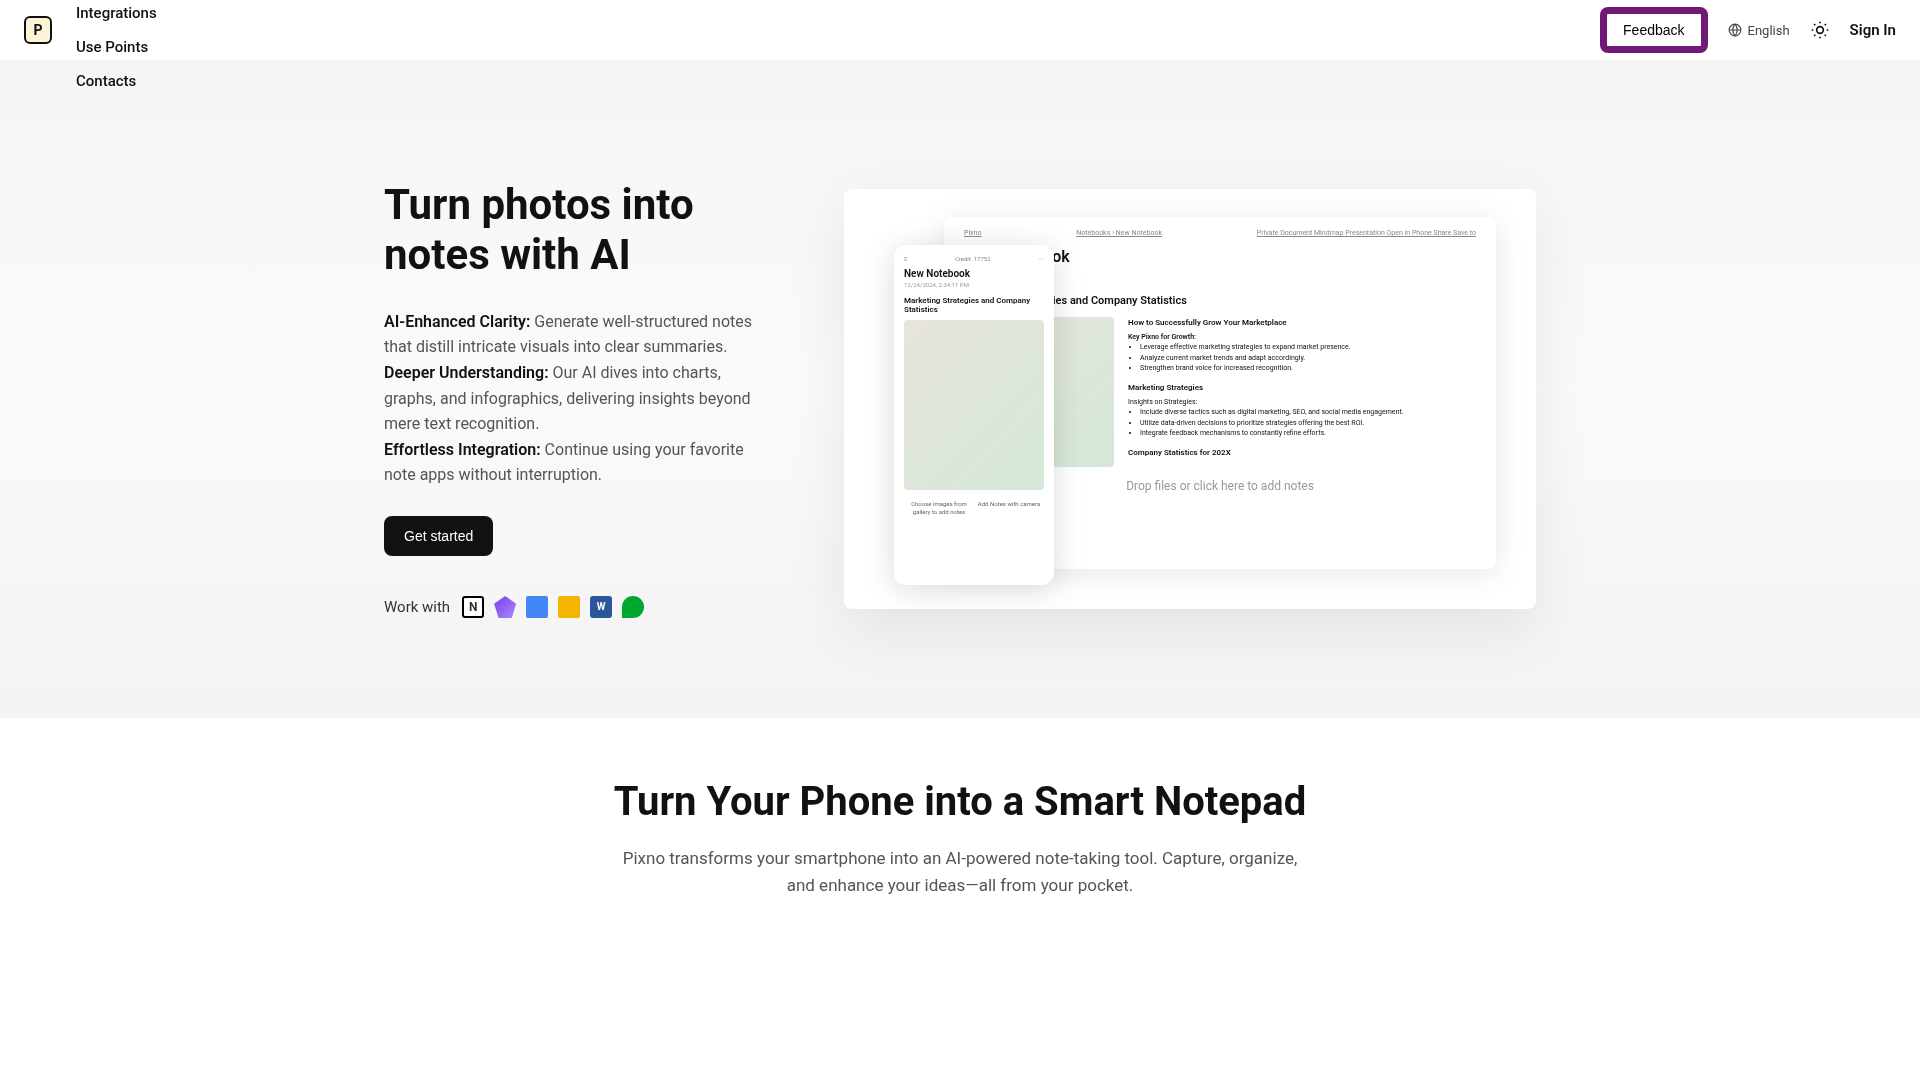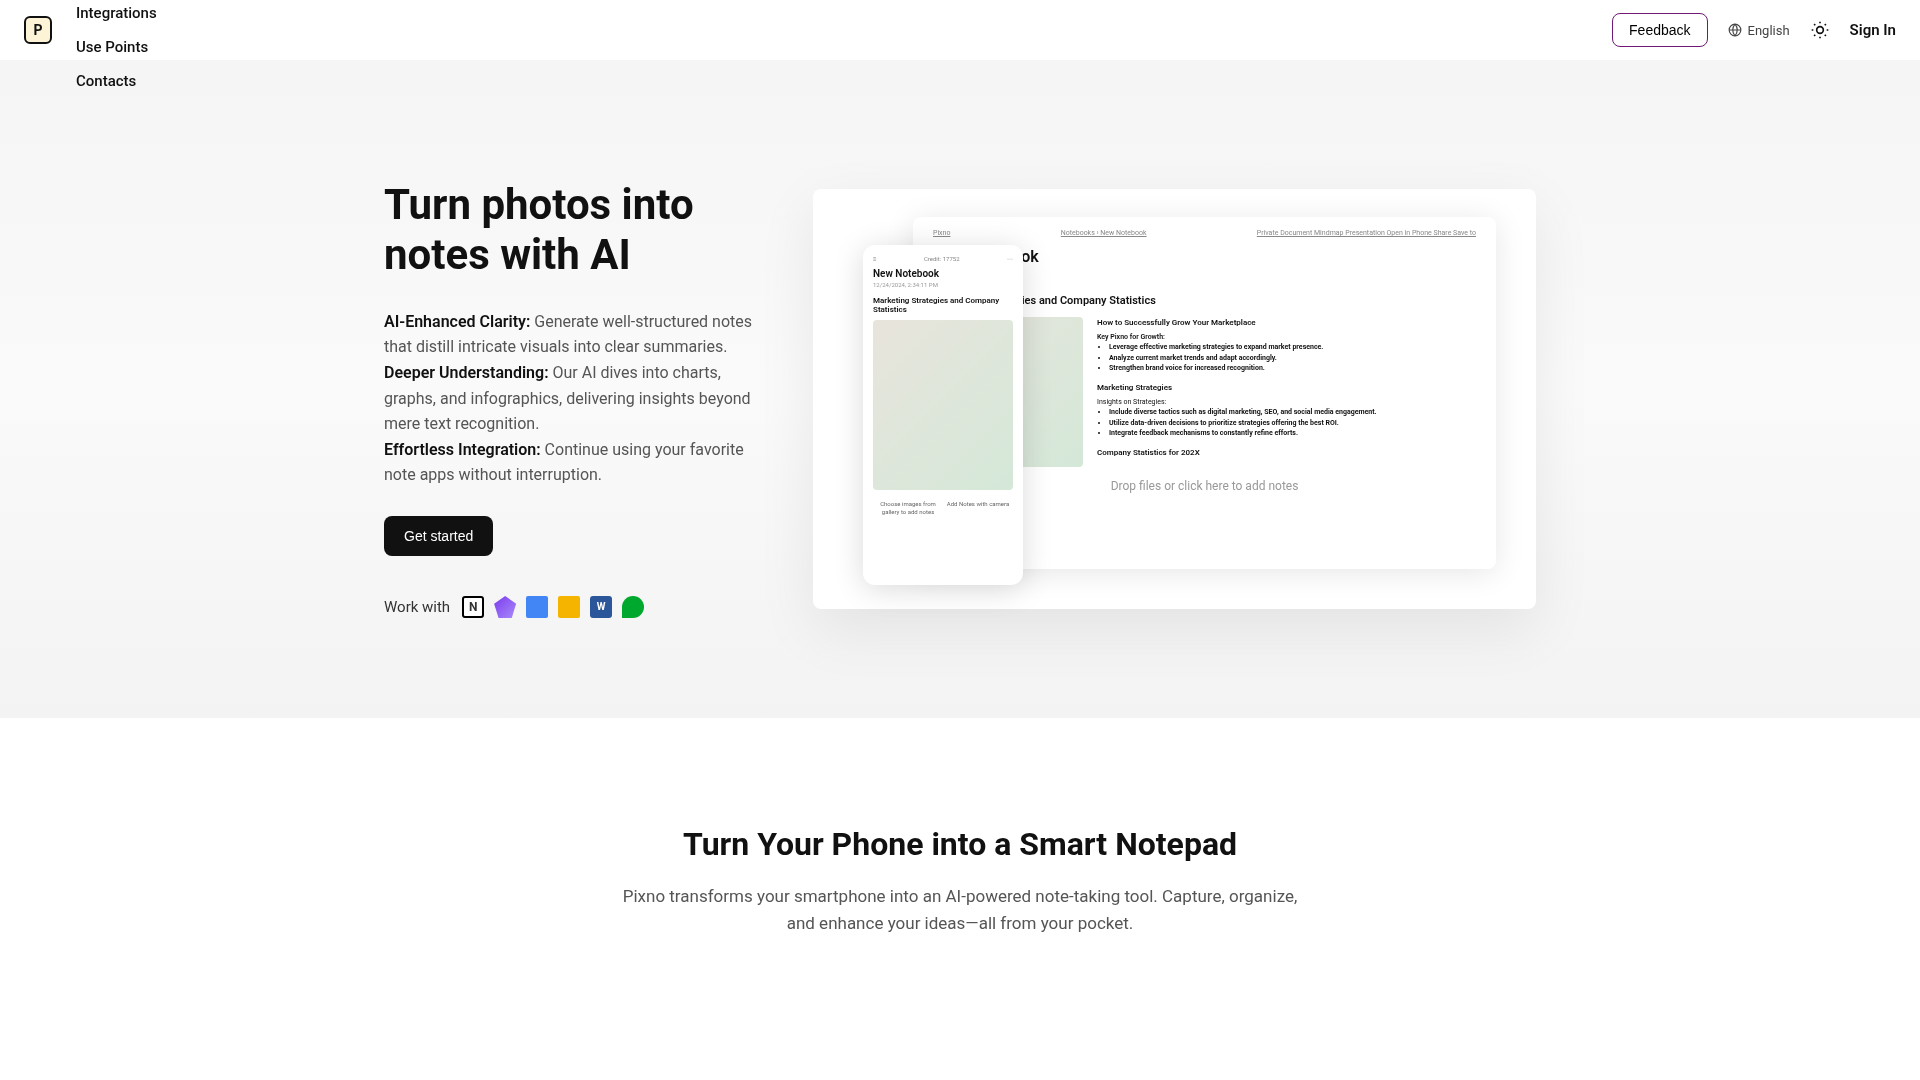--- a/index.html
+++ b/index.html
@@ -3,55 +3,55 @@
 <meta charset="utf-8">
 <style>
 * { margin: 0; padding: 0; box-sizing: border-box; }
 body { font-family: -apple-system, BlinkMacSystemFont, 'Segoe UI', Roboto, sans-serif; background: #fff; color: #111; width: 1920px; }
 .navbar { display: flex; align-items: center; justify-content: space-between; padding: 16px 24px; height: 60px; }
 .nav-left { display: flex; align-items: center; gap: 24px; }
 .logo { width: 28px; height: 28px; border: 2px solid #111; border-radius: 6px; display: flex; align-items: center; justify-content: center; font-weight: 700; font-size: 14px; background: #fdf3d6; }
 .nav-links { display: flex; gap: 16px; flex-direction: column; }
 .nav-link { font-size: 15px; font-weight: 500; color: #111; cursor: pointer; }
 .nav-right { display: flex; align-items: center; gap: 20px; }
-.feedback-btn { border: 1px solid #701a75; border-radius: 8px; padding: 8px 16px; font-size: 14px; font-weight: 500; background: #fff; cursor: pointer; }
+.feedback-btn { border: 7px solid #701a75; border-radius: 8px; padding: 8px 16px; font-size: 14px; font-weight: 500; background: #fff; cursor: pointer; }
 .lang-btn { display: flex; align-items: center; gap: 6px; font-size: 13px; color: #444; cursor: pointer; }
 .theme-btn { width: 20px; height: 20px; cursor: pointer; }
 .signin { font-size: 15px; font-weight: 600; cursor: pointer; }
 .hero { background: linear-gradient(180deg, #f5f5f5 0%, #fafafa 50%, #f3f3f3 100%); padding: 120px 0 100px; }
-.hero-inner { max-width: 1200px; margin: 0 auto; display: flex; align-items: center; gap: 49px; padding: 0 24px; }
+.hero-inner { max-width: 1200px; margin: 0 auto; display: flex; align-items: center; gap: 80px; padding: 0 24px; }
 .hero-text { flex: 0 0 380px; }
 .hero-title { font-size: 42px; font-weight: 700; line-height: 1.2; margin-bottom: 28px; }
 .hero-desc { font-size: 16px; line-height: 1.6; color: #555; margin-bottom: 28px; }
 .hero-desc strong { color: #111; font-weight: 600; }
 .cta-btn { background: #111; color: #fff; border: none; border-radius: 8px; padding: 12px 20px; font-size: 14px; font-weight: 500; cursor: pointer; }
 .work-with { display: flex; align-items: center; gap: 12px; margin-top: 40px; font-size: 15px; color: #333; }
 .app-icons { display: flex; gap: 10px; }
 .app-icon { width: 22px; height: 22px; border-radius: 3px; }
 .hero-image { flex: 1; position: relative; height: 420px; background: #fff; border-radius: 8px; box-shadow: 0 20px 60px rgba(0,0,0,0.08); }
 .mockup-desktop { position: absolute; left: 100px; top: 28px; right: 40px; bottom: 40px; background: #fff; border-radius: 8px; box-shadow: 0 4px 30px rgba(0,0,0,0.1); padding: 12px 20px; font-size: 8px; }
 .mockup-phone { position: absolute; left: 50px; top: 56px; width: 160px; height: 340px; background: #fff; border-radius: 12px; box-shadow: 0 4px 30px rgba(0,0,0,0.15); padding: 10px; font-size: 7px; }
 .mock-topbar { display: flex; justify-content: space-between; color: #888; font-size: 7px; margin-bottom: 10px; text-decoration: underline; }
 .mock-h1 { font-size: 16px; font-weight: 600; margin-bottom: 6px; }
 .mock-date { color: #999; font-size: 7px; margin-bottom: 14px; }
 .mock-h2 { font-size: 11px; font-weight: 600; margin-bottom: 10px; }
 .mock-content { display: flex; gap: 14px; }
 .mock-photo { width: 150px; height: 150px; background: linear-gradient(135deg, #e8e4dc 0%, #d4e8d8 100%); border-radius: 4px; position: relative; }
 .mock-notes { flex: 1; font-size: 7px; line-height: 1.5; }
 .mock-notes h4 { font-size: 8px; font-weight: 600; margin-bottom: 3px; }
-.mock-notes ul { list-style: disc; padding-left: 12px; margin-bottom: 8px; font-weight: bold; }
+.mock-notes ul { list-style: disc; padding-left: 12px; margin-bottom: 8px; }
 .mock-drop { text-align: center; color: #999; font-size: 12px; margin-top: 12px; }
 .phone-h1 { font-size: 10px; font-weight: 600; margin: 6px 0 2px; }
 .phone-date { font-size: 6px; color: #999; margin-bottom: 8px; }
 .phone-h2 { font-size: 8px; font-weight: 600; margin-bottom: 6px; }
 .phone-photo { width: 100%; height: 170px; background: linear-gradient(135deg, #e8e4dc 0%, #d4e8d8 100%); border-radius: 4px; margin-bottom: 10px; }
 .phone-actions { display: flex; font-size: 6px; color: #666; text-align: center; }
 .phone-actions div { flex: 1; line-height: 1.3; }
 .section2 { padding: 60px 24px; text-align: center; }
-.section2-title { font-size: 32px; font-weight: 700; margin-bottom: 20px; margin-top: 47px; }
+.section2-title { font-size: 40px; font-weight: 700; margin-bottom: 20px; }
 .section2-desc { font-size: 17px; line-height: 1.6; color: #555; max-width: 680px; margin: 0 auto; }
 svg { display: block; }
 </style>
 </head>
 <body>
 
 <nav class="navbar">
   <div class="nav-left">
     <div class="logo">P</div>
     <div class="nav-links">

